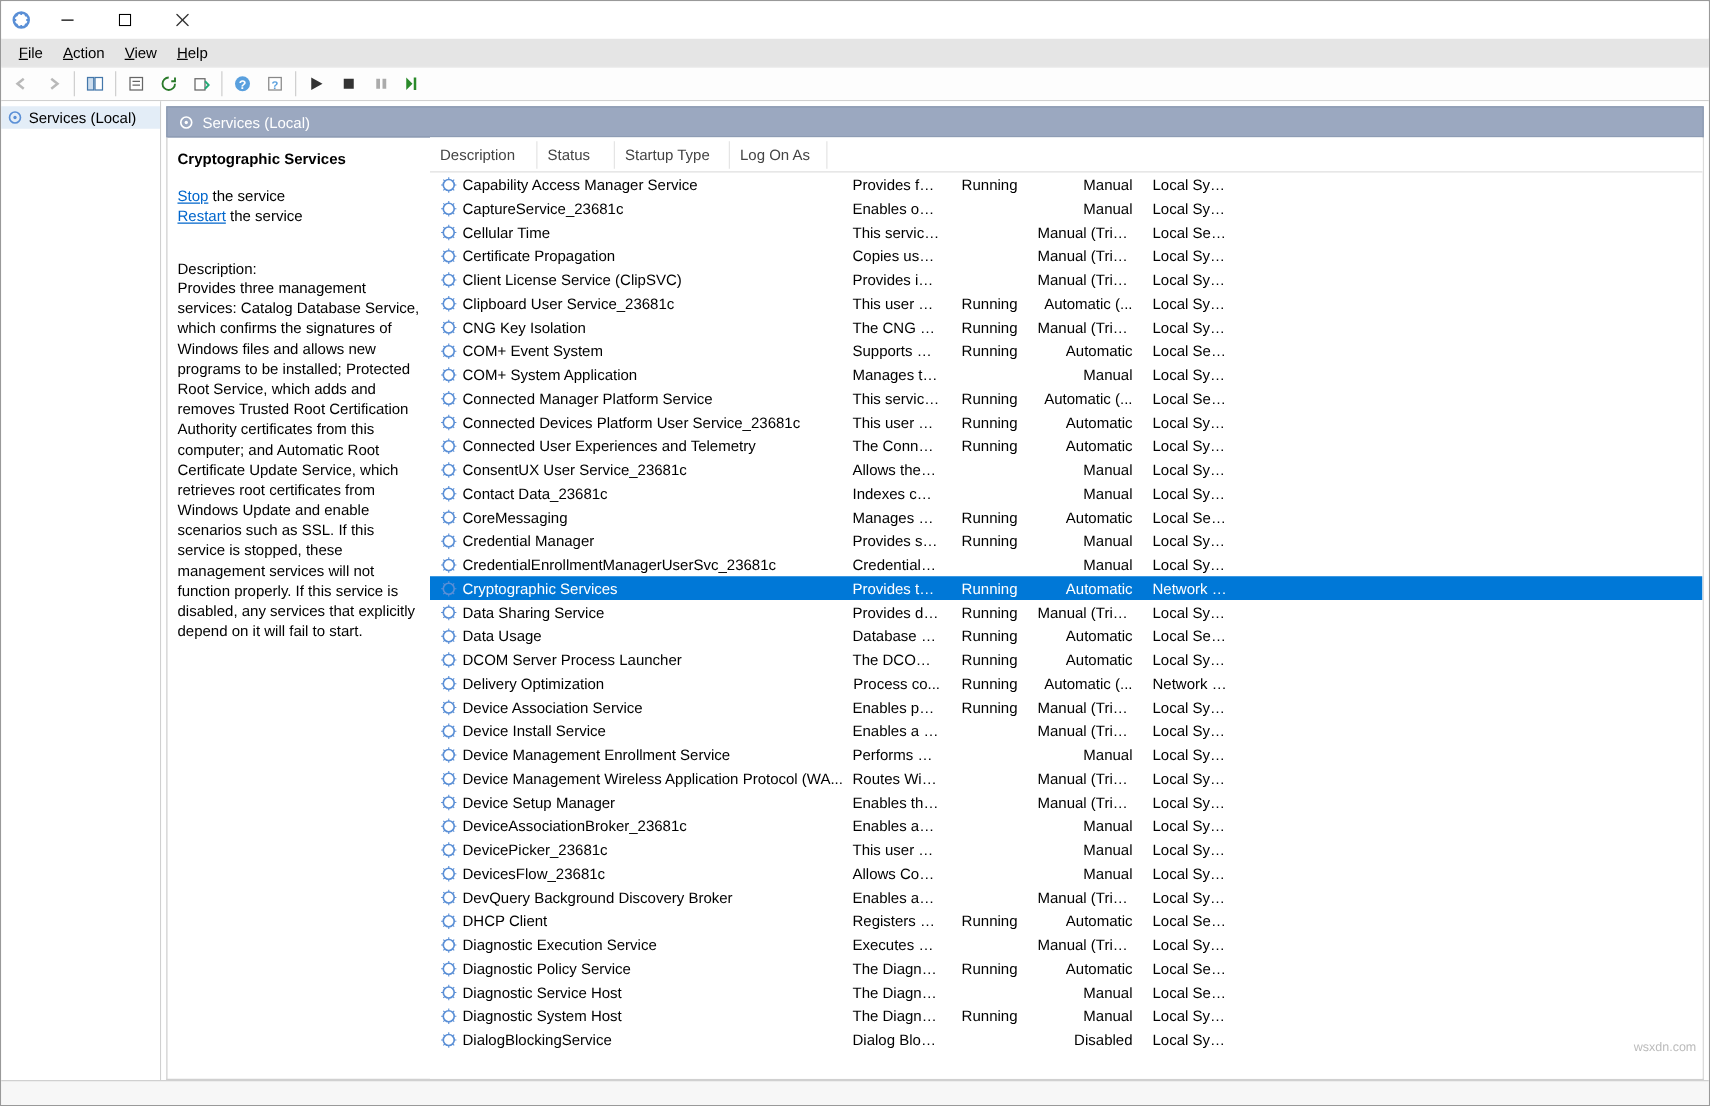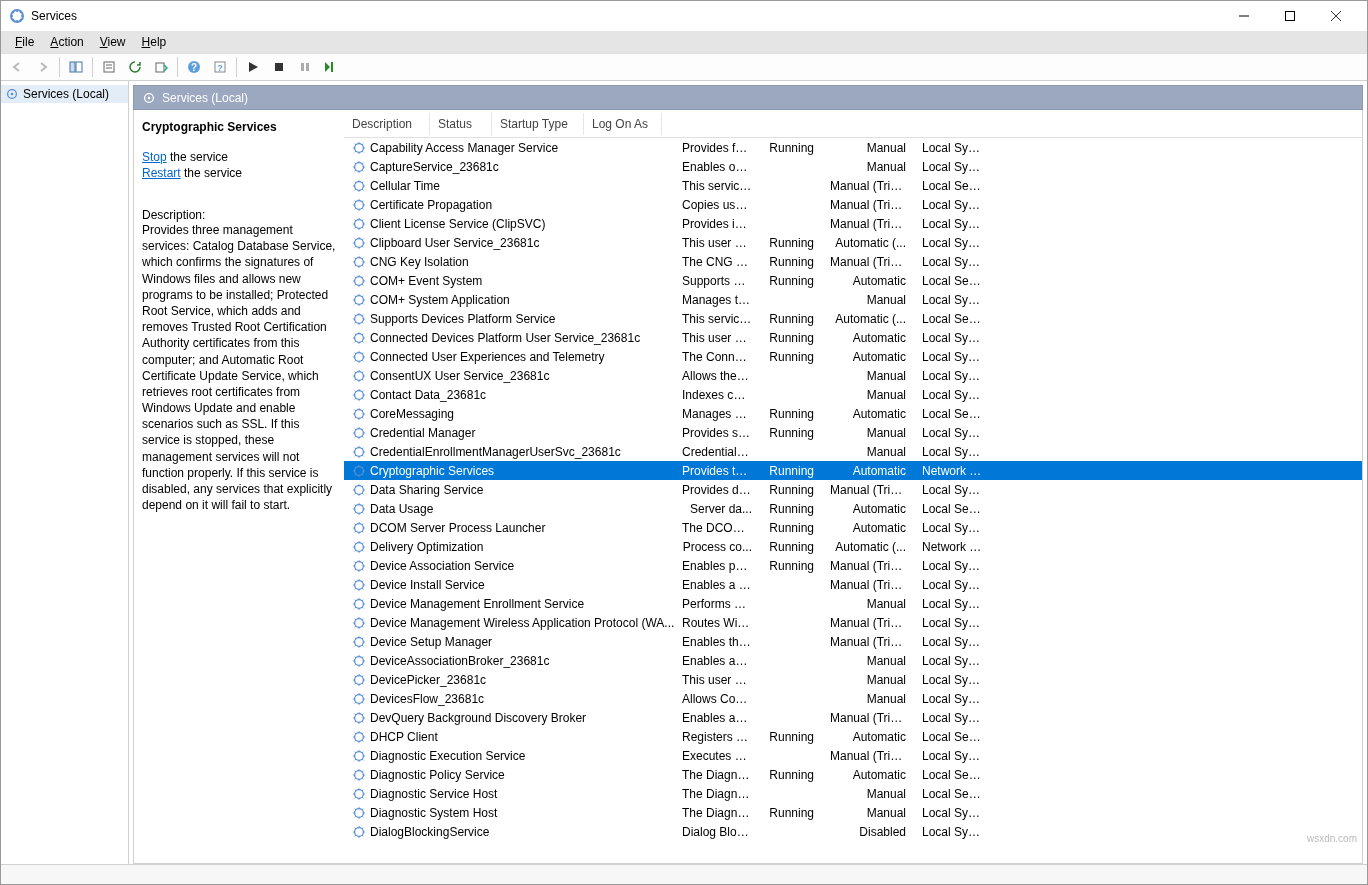--- a/index.html
+++ b/index.html
@@ -60,21 +60,20 @@
 </style>
 </head>
 <body>
 
 <div class="window">
   <div class="titlebar">
     <svg class="title-icon" viewBox="0 0 16 16">
         <circle cx="8" cy="8" r="6" fill="none" stroke="#5a8fd6" stroke-width="2"></circle>
         <path d="M8 2v2M8 12v2M2 8h2M12 8h2M3.5 3.5l1.4 1.4M11.1 11.1l1.4 1.4M3.5 12.5l1.4-1.4M11.1 4.9l1.4-1.4" stroke="#5a8fd6" stroke-width="1.5"></path>
       </svg>
-    <span class="title-text">Services</span>
     <div class="win-controls">
       <div>
           <svg width="10" height="10">
             <line x1="0" y1="5" x2="10" y2="5" stroke="#000" stroke-width="1"></line>
           </svg>
         </div>
       <div>
           <svg width="10" height="10">
             <rect x="0.5" y="0.5" width="9" height="9" fill="none" stroke="#000" stroke-width="1"></rect>
           </svg>
@@ -324,21 +323,21 @@
                 <div class="cell col-status"></div>
                 <div class="cell col-startup">Manual</div>
                 <div class="cell col-logon">Local Syste...</div>
               </div>
               <div class="list-row">
                 <div class="cell col-name name-cell">
                   <svg class="gear" viewBox="0 0 16 16">
                     <circle cx="8" cy="8" r="5" fill="none" stroke="#5a8fd6" stroke-width="1.5"></circle>
                     <path d="M8 1v2M8 13v2M1 8h2M13 8h2M3 3l1.5 1.5M11.5 11.5L13 13M3 13l1.5-1.5M11.5 4.5L13 3" stroke="#5a8fd6" stroke-width="1"></path>
                   </svg>
-                  <span>Supports Devices Platform Service</span>
+                  <span>Connected Manager Platform Service</span>
                 </div>
                 <div class="cell col-desc">This service ...</div>
                 <div class="cell col-status">Running</div>
                 <div class="cell col-startup">Automatic (...</div>
                 <div class="cell col-logon">Local Service</div>
               </div>
               <div class="list-row">
                 <div class="cell col-name name-cell">
                   <svg class="gear" viewBox="0 0 16 16">
                     <circle cx="8" cy="8" r="5" fill="none" stroke="#5a8fd6" stroke-width="1.5"></circle>
@@ -456,21 +455,21 @@
                 <div class="cell col-logon">Local Syste...</div>
               </div>
               <div class="list-row">
                 <div class="cell col-name name-cell">
                   <svg class="gear" viewBox="0 0 16 16">
                     <circle cx="8" cy="8" r="5" fill="none" stroke="#5a8fd6" stroke-width="1.5"></circle>
                     <path d="M8 1v2M8 13v2M1 8h2M13 8h2M3 3l1.5 1.5M11.5 11.5L13 13M3 13l1.5-1.5M11.5 4.5L13 3" stroke="#5a8fd6" stroke-width="1"></path>
                   </svg>
                   <span>Data Usage</span>
                 </div>
-                <div class="cell col-desc">Server da...</div>
+                <div class="cell col-desc">Database da...</div>
                 <div class="cell col-status">Running</div>
                 <div class="cell col-startup">Automatic</div>
                 <div class="cell col-logon">Local Service</div>
               </div>
               <div class="list-row">
                 <div class="cell col-name name-cell">
                   <svg class="gear" viewBox="0 0 16 16">
                     <circle cx="8" cy="8" r="5" fill="none" stroke="#5a8fd6" stroke-width="1.5"></circle>
                     <path d="M8 1v2M8 13v2M1 8h2M13 8h2M3 3l1.5 1.5M11.5 11.5L13 13M3 13l1.5-1.5M11.5 4.5L13 3" stroke="#5a8fd6" stroke-width="1"></path>
                   </svg>

